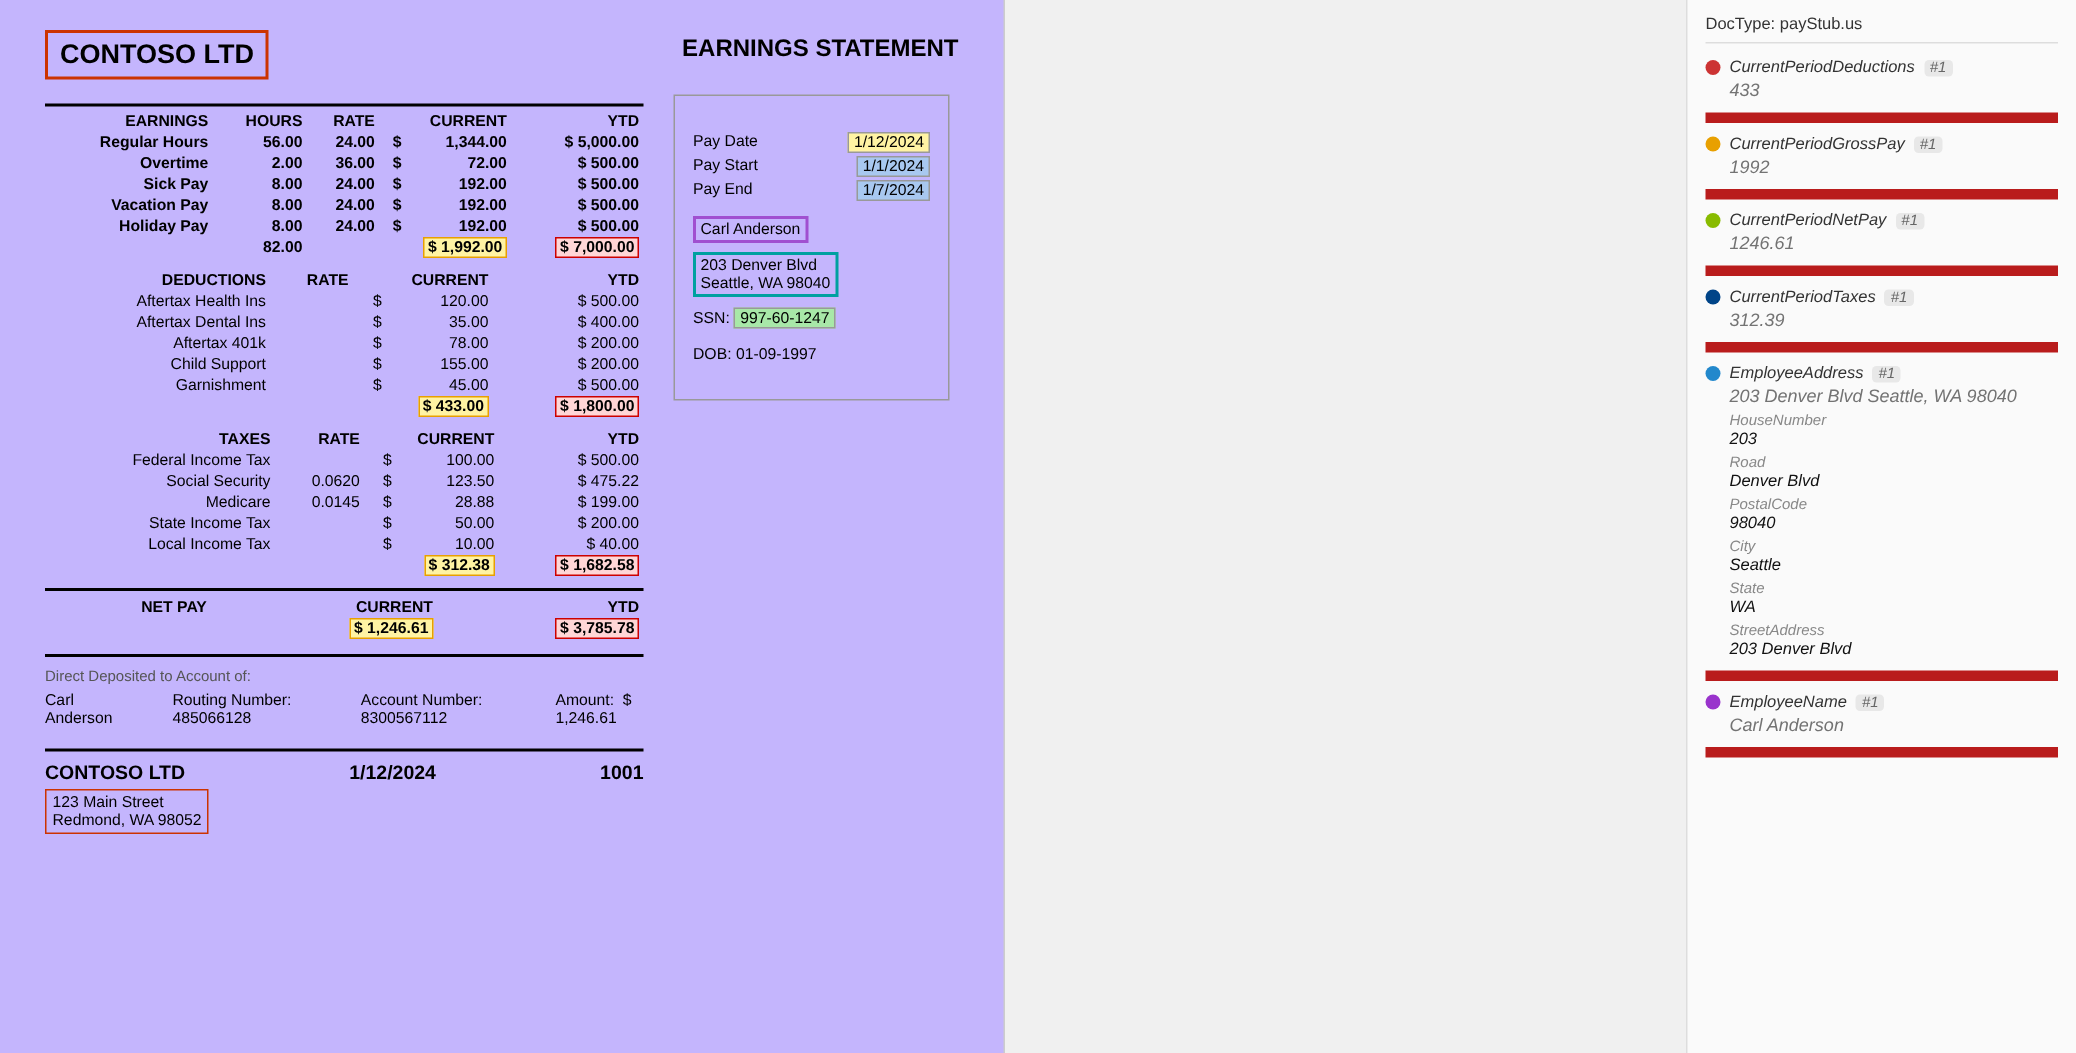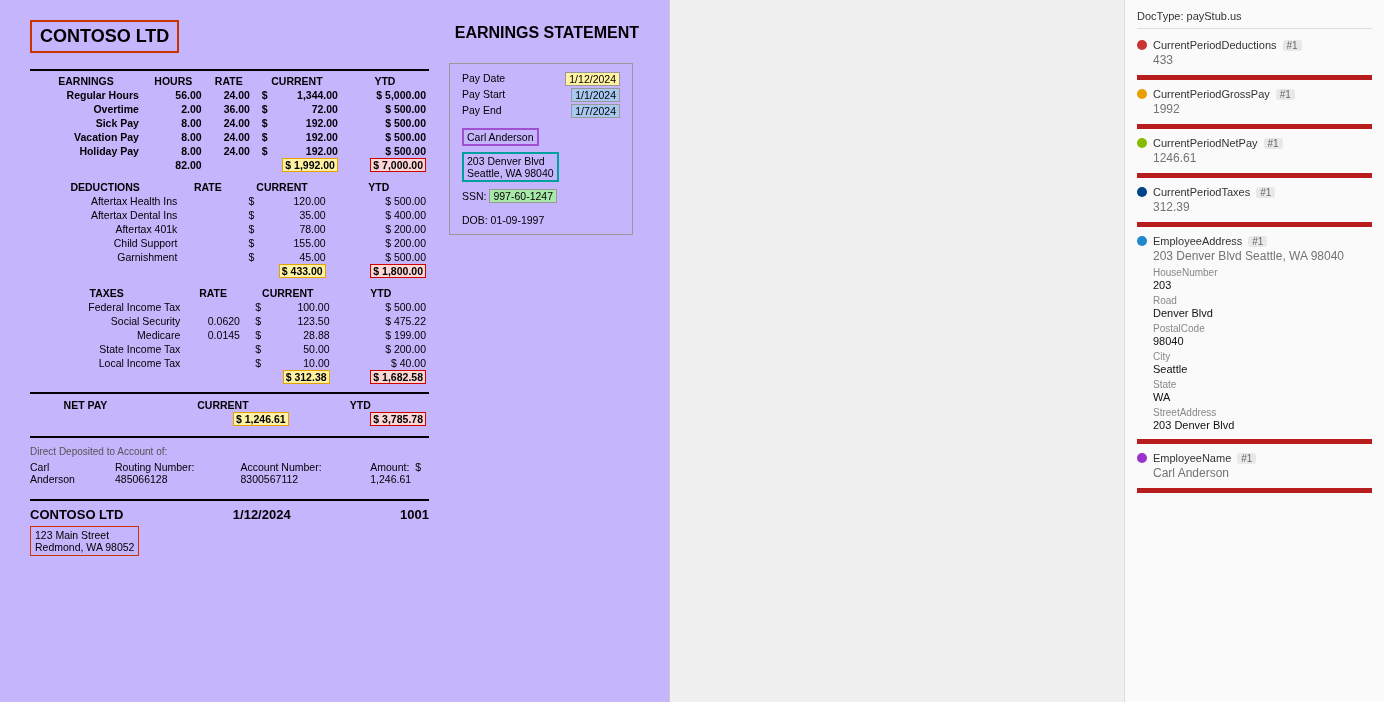--- a/index.html
+++ b/index.html
@@ -56,21 +56,21 @@
     }
 
     table.earnings-table {
       width: 100%;
       border-collapse: collapse;
       font-size: 10.5px;
     }
 
     table.earnings-table th {
       font-weight: bold;
-      text-align: center;
+      text-align: right;
       padding: 1px 3px;
     }
 
     table.earnings-table td {
       padding: 1px 3px;
       text-align: right;
     }
 
     table.earnings-table td.label {
       text-align: right;
@@ -91,21 +91,21 @@
     }
 
     .highlighted-pink {
       background-color: #ffd6d6;
       border: 1px solid #cc0000;
       padding: 0 2px;
     }
 
     .pay-info-box {
       border: 1px solid #999;
-      padding: 8px 12px;
+      padding: 24px 12px;
       width: 184px;
       font-size: 10.5px;
     }
 
     .pay-info-row {
       display: flex;
       justify-content: space-between;
       margin-bottom: 2px;
     }
 
@@ -198,21 +198,22 @@
       font-size: 11px;
       color: #333;
       margin-bottom: 10px;
       padding-bottom: 6px;
       border-bottom: 1px solid #ddd;
     }
 
     .sidebar-item {
       margin-bottom: 8px;
       padding-bottom: 8px;
-      border-bottom: 5px solid #b91c1c;
+      border-bottom: 7px solid #b91c1c;
+      font-style: italic;
     }
 
     .sidebar-item-header {
       display: flex;
       align-items: center;
       gap: 6px;
       margin-bottom: 2px;
     }
 
     .dot {

